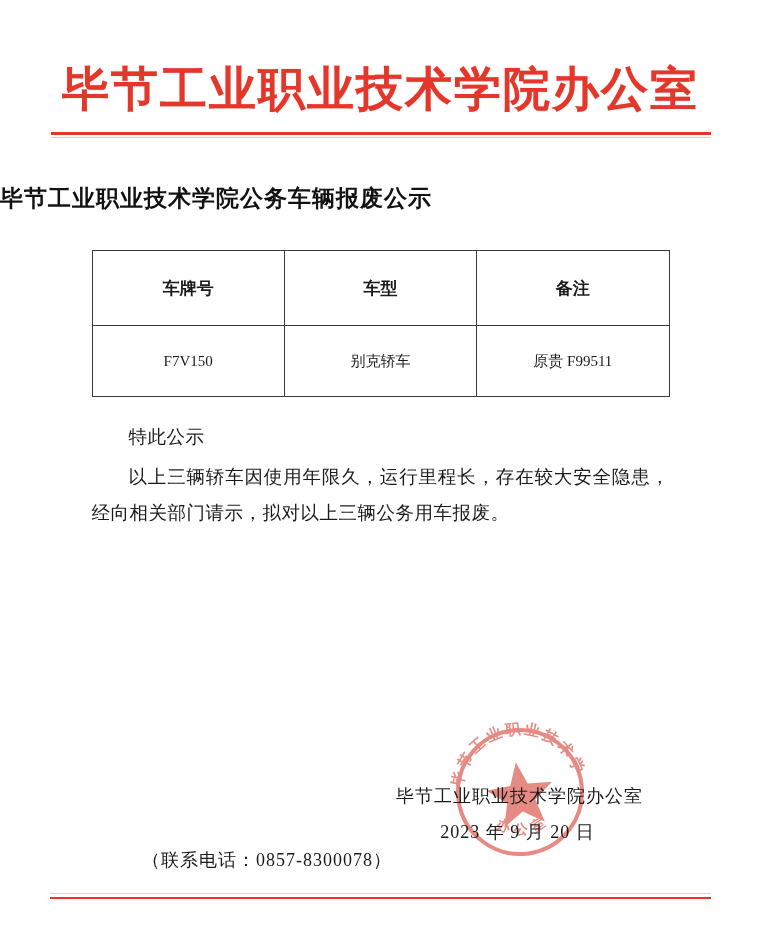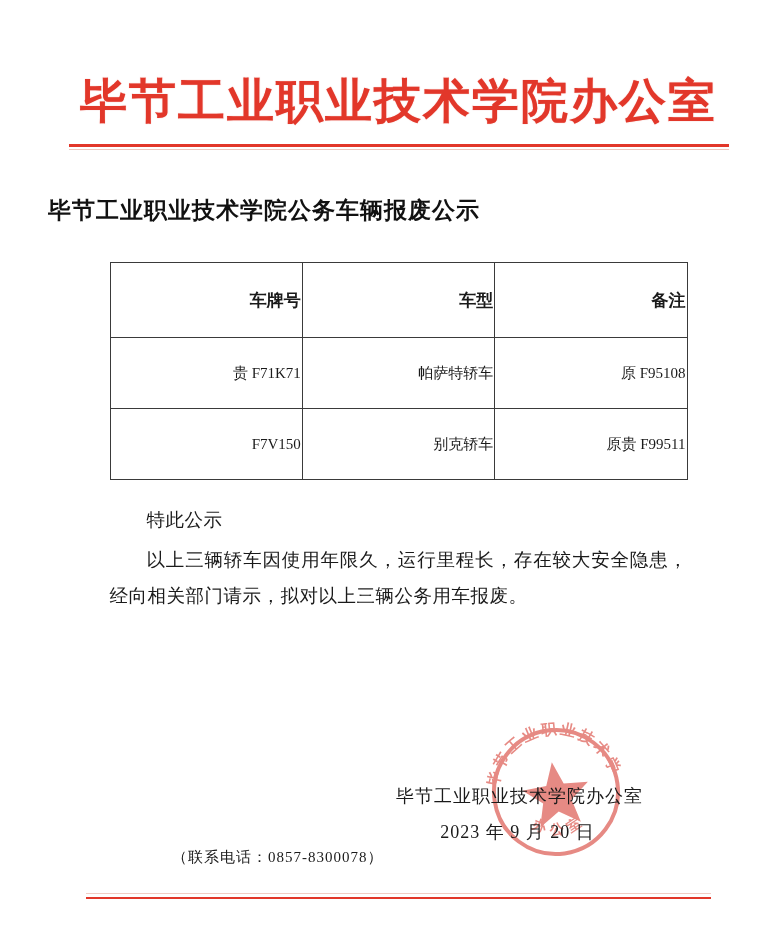--- a/index.html
+++ b/index.html
@@ -12,22 +12,21 @@
     height: 937px;
     position: relative;
     font-family: "Liberation Serif", "DejaVu Serif", serif;
     color: #1a1a1a;
     overflow: hidden;
   }
 
   .page {
     position: absolute;
     inset: 0;
-    padding: 12px;
-    margin-left: 36px;
+    padding: 0;
   }
 
   
   .masthead {
     text-align: center;
     padding-top: 62px;
   }
   .masthead-title {
     font-family: "DejaVu Serif", "Liberation Serif", serif;
     font-size: 47px;
@@ -69,21 +68,21 @@
     margin: 36px auto 0 auto;
     width: 578px;
   }
   table {
     width: 100%;
     border-collapse: collapse;
     table-layout: fixed;
   }
   table th, table td {
     border: 1px solid #3a3a3a;
-    text-align: right;
+    text-align: center;
     font-size: 15px;
     height: 68px;
     vertical-align: middle;
     font-weight: normal;
     color: #1a1a1a;
   }
   table th {
     font-size: 17px;
     font-weight: bold;
     height: 72px;
@@ -126,23 +125,23 @@
     top: 712px;
     width: 160px;
     height: 160px;
     pointer-events: none;
   }
   .seal svg { display: block; }
 
   
   .contact {
     position: absolute;
-    left: 136px;
+    left: 142px;
     top: 848px;
-    font-size: 15px;
+    font-size: 18px;
     letter-spacing: 1px;
   }
 
   
   .footer-rule {
     position: absolute;
     left: 50px;
     right: 50px;
     bottom: 38px;
     height: 2px;
@@ -173,25 +172,20 @@
     <table>
       <thead>
         <tr>
           <th>车牌号</th>
           <th>车型</th>
           <th>备注</th>
         </tr>
       </thead>
       <tbody>
         <tr>
-          <td>贵 F71K71</td>
-          <td>帕萨特轿车</td>
-          <td>原 F95108</td>
-        </tr>
-        <tr>
           <td>F7V150</td>
           <td>别克轿车</td>
           <td>原贵 F99511</td>
         </tr>
       </tbody>
     </table>
   </div>
 
   <div class="body-text">
     <p>特此公示</p>

